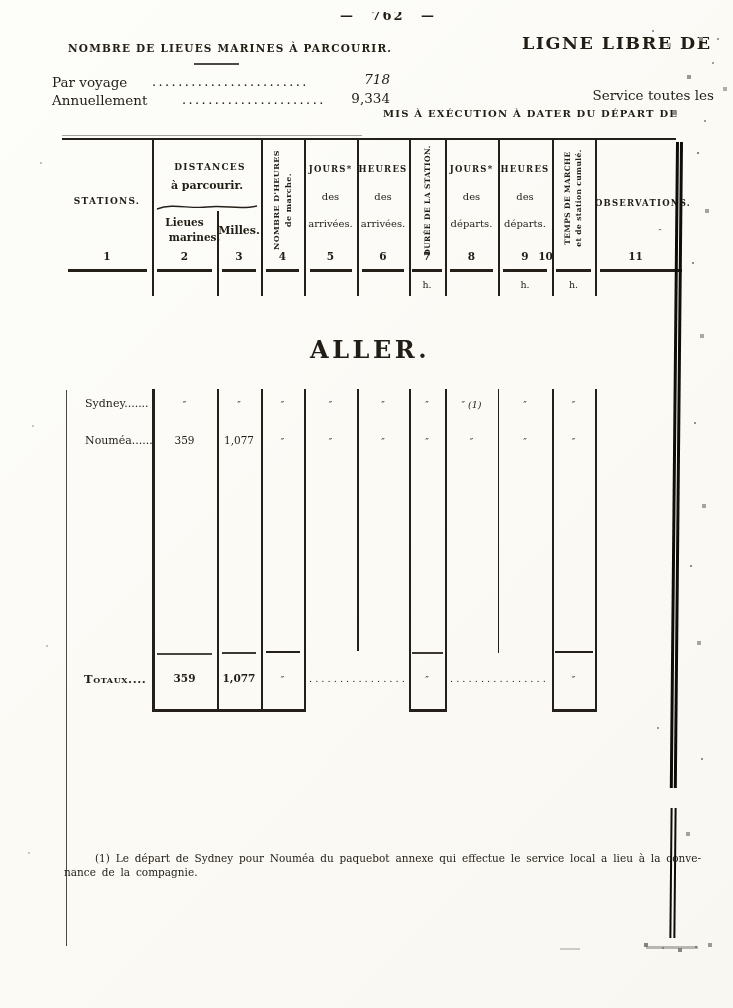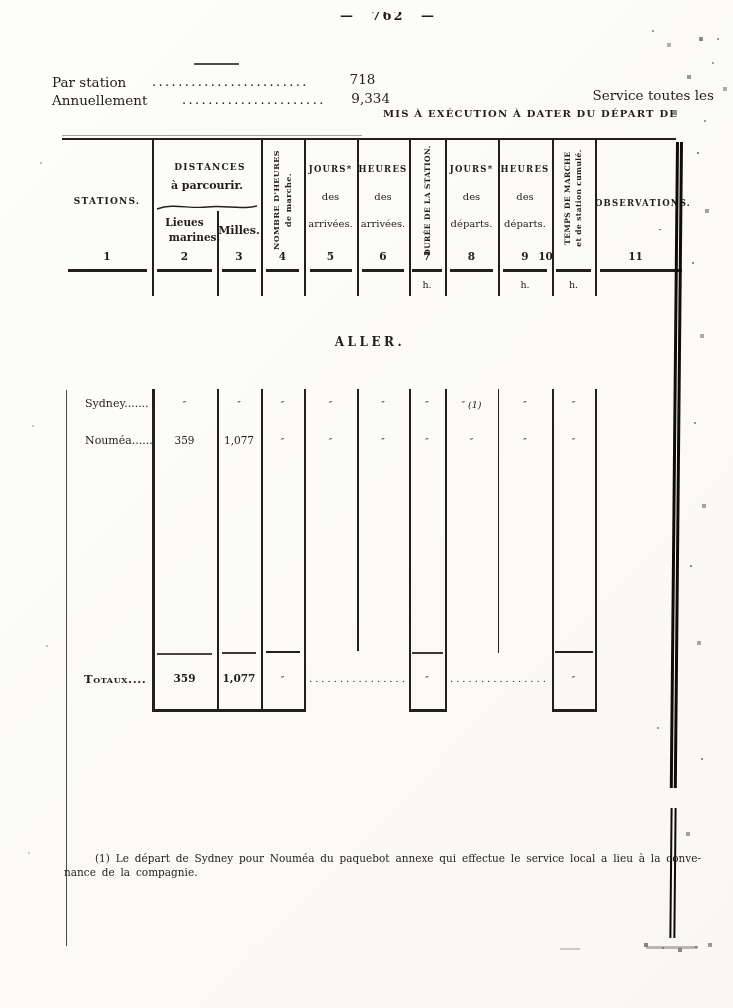--- a/index.html
+++ b/index.html
@@ -37,25 +37,27 @@
 </style>
 </head>
 <body>
 
 <div class="page">
 
   <div class="t" style="left:328px;top:12px;width:120px;height:21px;overflow:hidden;text-align:center;">
     <span style="display:inline-block;transform:translateY(-7px);font-size:13px;letter-spacing:2px;word-spacing:10px;font-weight:bold;">— 762 —</span>
   </div>
 
+  <div class="t caps" style="left:68px;top:42px;font-size:10.5px;">NOMBRE DE LIEUES MARINES À PARCOURIR.</div>
   <div class="hl" style="left:194px;top:63px;width:45px;height:1.6px;opacity:.8;"></div>
-
-  <div class="t" style="left:52px;top:74px;font-size:13.5px;">Par station</div>
+  <div class="t" style="left:522px;top:33px;font-size:17.5px;font-weight:bold;letter-spacing:1.5px;">LIGNE LIBRE DE</div>
+
+  <div class="t" style="left:52px;top:74px;font-size:13.5px;">Par voyage</div>
   <div class="leader" style="left:152px;top:74px;width:182px;">........................</div>
-  <div class="t" style="left:335px;top:71px;width:55px;text-align:center;font-size:13.5px;">718</div>
+  <div class="t" style="left:335px;top:71px;width:55px;text-align:right;font-size:13.5px;font-style:italic;">718</div>
 
   <div class="t" style="left:52px;top:92px;font-size:13.5px;">Annuellement</div>
   <div class="leader" style="left:182px;top:92px;width:152px;">......................</div>
   <div class="t" style="left:335px;top:90px;width:55px;text-align:right;font-size:13.5px;">9,334</div>
 
   <div class="t" style="left:548px;top:87px;width:166px;text-align:right;font-size:13.5px;">Service toutes les</div>
   <div class="t caps" style="left:383px;top:108px;font-size:10px;">MIS À EXÉCUTION À DATER DU DÉPART DE</div>
 
   <div class="hl" style="left:62px;top:135px;width:300px;height:1px;opacity:.4;"></div>
   <div class="hl" style="left:62px;top:138px;width:614px;height:1.8px;"></div>
@@ -135,21 +137,21 @@
   <div class="u" style="left:412px;width:30px;"></div>
   <div class="u" style="left:450px;width:43px;"></div>
   <div class="u" style="left:503px;width:44px;"></div>
   <div class="u" style="left:556px;width:35px;"></div>
   <div class="u" style="left:600px;width:82px;"></div>
 
   <div class="c hunit" style="left:409px;top:279px;width:36px;">h.</div>
   <div class="c hunit" style="left:498px;top:279px;width:54px;">h.</div>
   <div class="c hunit" style="left:552px;top:279px;width:43px;">h.</div>
 
-  <div class="c" style="left:300px;top:335px;width:140px;font-size:12px;font-weight:bold;letter-spacing:3.5px;">ALLER.</div>
+  <div class="c" style="left:300px;top:335px;width:140px;font-size:24px;font-weight:bold;letter-spacing:3.5px;">ALLER.</div>
 
   <div class="vl" style="left:152px;top:389px;width:2.6px;height:322px;"></div>
   <div class="vl" style="left:217px;top:389px;width:1.6px;height:321px;"></div>
   <div class="vl" style="left:261px;top:389px;width:1.6px;height:321px;"></div>
   <div class="vl" style="left:304px;top:389px;width:2px;height:322px;"></div>
   <div class="vl" style="left:357px;top:389px;width:1.6px;height:262px;"></div>
   <div class="vl" style="left:409px;top:389px;width:2px;height:322px;"></div>
   <div class="vl" style="left:445px;top:389px;width:2px;height:322px;"></div>
   <div class="vl" style="left:498px;top:389px;width:1.4px;height:264px;"></div>
   <div class="vl" style="left:552px;top:389px;width:2px;height:322px;"></div>

